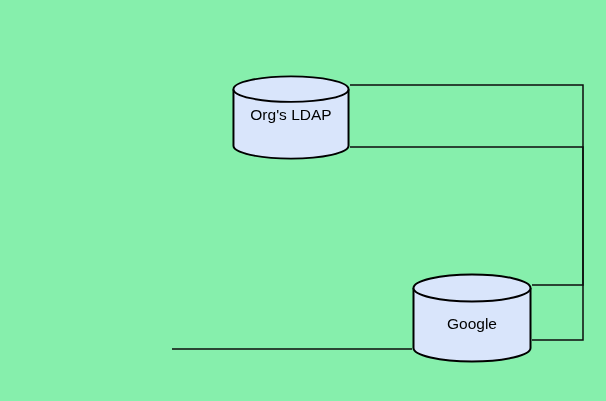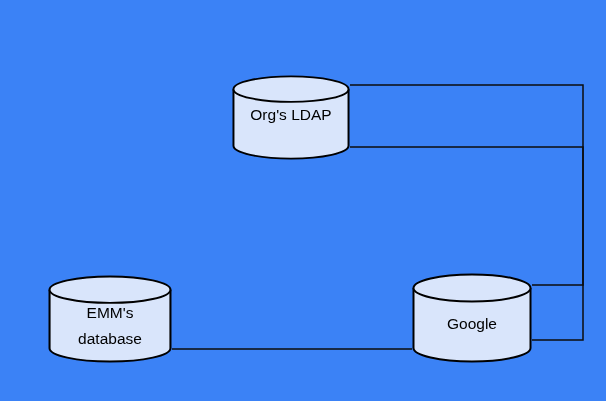--- a/index.html
+++ b/index.html
@@ -4,21 +4,21 @@
 <style>
   html, body {
     margin: 0;
     padding: 0;
     background: #000000;
   }
   .canvas {
     position: relative;
     width: 606px;
     height: 401px;
-    background: #3b82f6;
+    background: #86efac;
     overflow: hidden;
     font-family: "Liberation Sans", "DejaVu Sans", sans-serif;
   }
   .edges-layer {
     position: absolute;
     left: 0;
     top: 0;
     width: 606px;
     height: 401px;
   }
@@ -71,30 +71,20 @@
   <div class="node" id="node-ldap">
     <svg viewBox="0 0 120 90" preserveAspectRatio="none" xmlns="http://www.w3.org/2000/svg">
       <path class="cyl" d="M 1.5,15 L 1.5,75 A 58.5,13.5 0 0 0 118.5,75 L 118.5,15"></path>
       <ellipse class="cyl" cx="60" cy="15" rx="58.5" ry="13.5"></ellipse>
     </svg>
     <div class="node-label" id="label-ldap">
       <span>Org's LDAP</span>
     </div>
   </div>
 
-  <div class="node" id="node-emm">
-    <svg viewBox="0 0 120 90" preserveAspectRatio="none" xmlns="http://www.w3.org/2000/svg">
-      <path class="cyl" d="M 1.5,15 L 1.5,75 A 58.5,13.5 0 0 0 118.5,75 L 118.5,15"></path>
-      <ellipse class="cyl" cx="60" cy="15" rx="58.5" ry="13.5"></ellipse>
-    </svg>
-    <div class="node-label" id="label-emm">
-      <span>EMM's</span>
-      <span>database</span>
-    </div>
-  </div>
 
   <div class="node" id="node-google">
     <svg viewBox="0 0 120 90" preserveAspectRatio="none" xmlns="http://www.w3.org/2000/svg">
       <path class="cyl" d="M 1.5,15 L 1.5,75 A 58.5,13.5 0 0 0 118.5,75 L 118.5,15"></path>
       <ellipse class="cyl" cx="60" cy="15" rx="58.5" ry="13.5"></ellipse>
     </svg>
     <div class="node-label" id="label-google">
       <span>Google</span>
     </div>
   </div>

